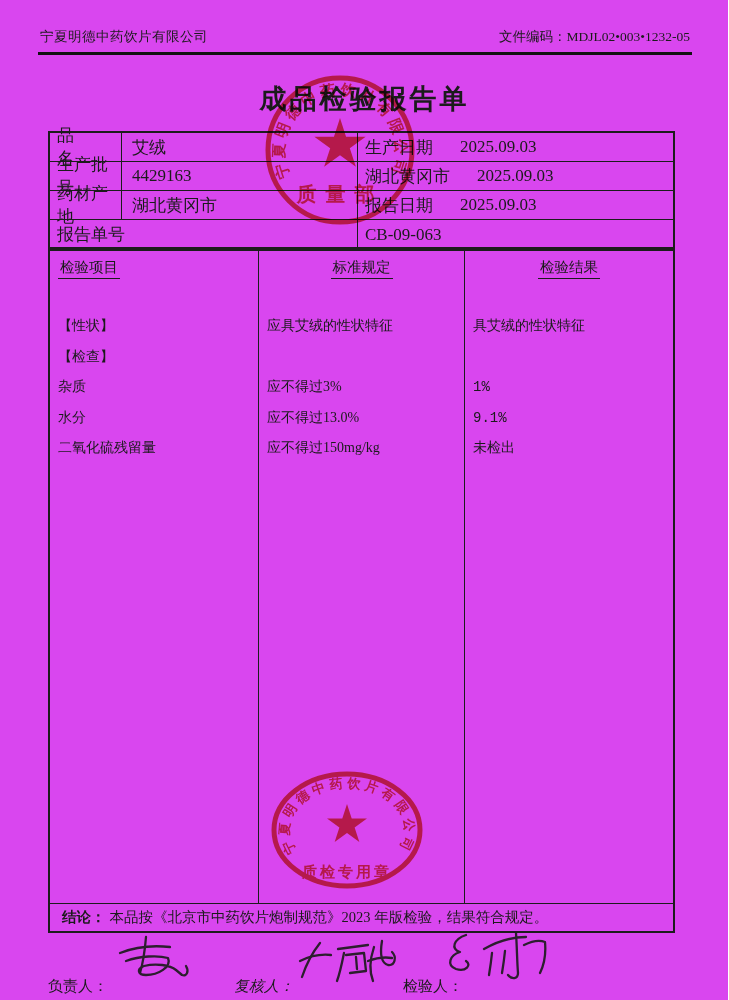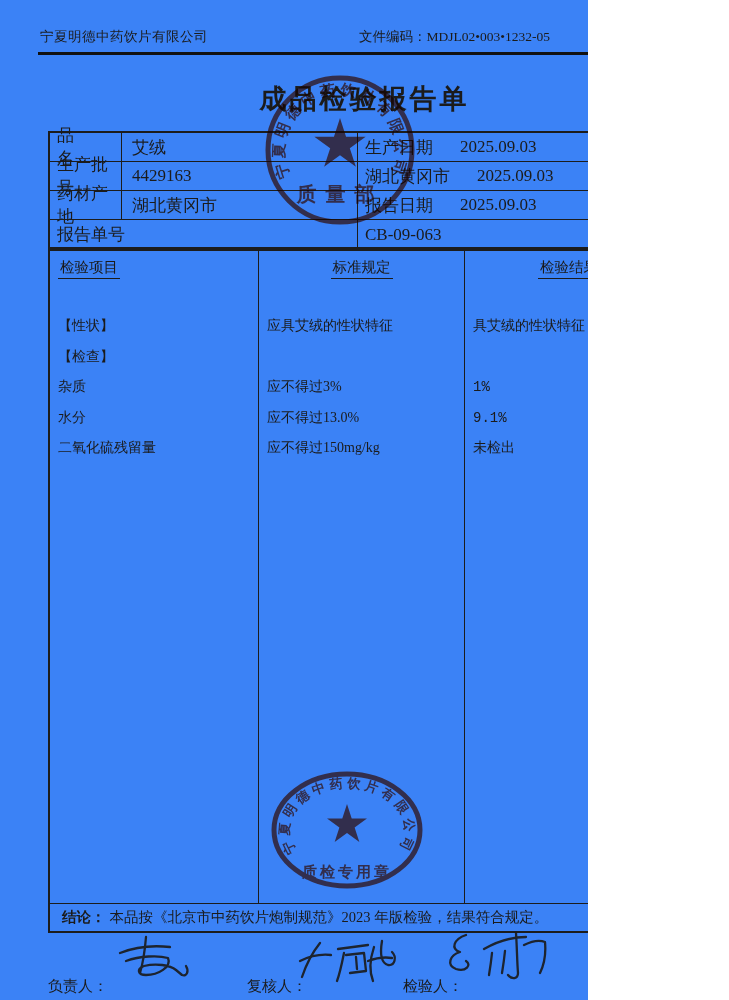--- a/index.html
+++ b/index.html
@@ -1,17 +1,17 @@
 <!DOCTYPE html>
 <html><head>
 <meta charset="utf-8">
 <style>
   html,body{margin:0;padding:0;background:#ffffff;}
   .page{
-    position:relative;width:588px;height:1000px;background:#3b82f6;overflow:hidden;
+    position:relative;width:728px;height:1000px;background:#d946ef;overflow:hidden;
     font-family:"Liberation Serif","DejaVu Serif",serif;color:#1b1b1b;
   }
   
   .hdr-company{position:absolute;left:40px;top:28px;font-size:13.5px;letter-spacing:.5px;}
   .hdr-code{position:absolute;right:38px;top:28px;font-size:13.5px;}
   .hdr-rule{position:absolute;left:38px;top:52px;width:654px;height:3px;background:#111;}
   
   .title{position:absolute;left:0;top:81px;width:729px;text-align:center;
          font-size:27px;font-weight:bold;letter-spacing:3px;}
   
@@ -36,21 +36,21 @@
   .ihead.left{justify-content:flex-start;padding-left:8px;}
   .ihead.center{justify-content:center;}
   .ihead span{border-bottom:1px solid #1b1b1b;padding:0 2px 1px 2px;}
   .ibody{padding:24px 4px 0 8px;}
   .iline{height:30.5px;line-height:30.5px;white-space:nowrap;}
   .concl{grid-column:1/4;border-top:1.5px solid #1c1c1c;display:flex;align-items:center;
          padding-left:12px;font-size:14.5px;}
   .concl b{margin-right:4px;}
   
   .sig-label{position:absolute;top:933px;font-size:15px;margin-top:44px;}
-  .sig-1{left:48px;} .sig-2{left:247px;} .sig-3{left:403px;}
+  .sig-1{left:48px;} .sig-2{left:234px;font-style:italic;} .sig-3{left:403px;}
   
   .stamp{position:absolute;mix-blend-mode:multiply;opacity:.88;pointer-events:none;}
   .stamp-top{left:253px;top:63px;}
   .stamp-bottom{left:267px;top:765px;}
   .sig-svg{position:absolute;left:0;top:925px;pointer-events:none;}
 </style>
 </head>
 <body>
 
 <div class="page">

